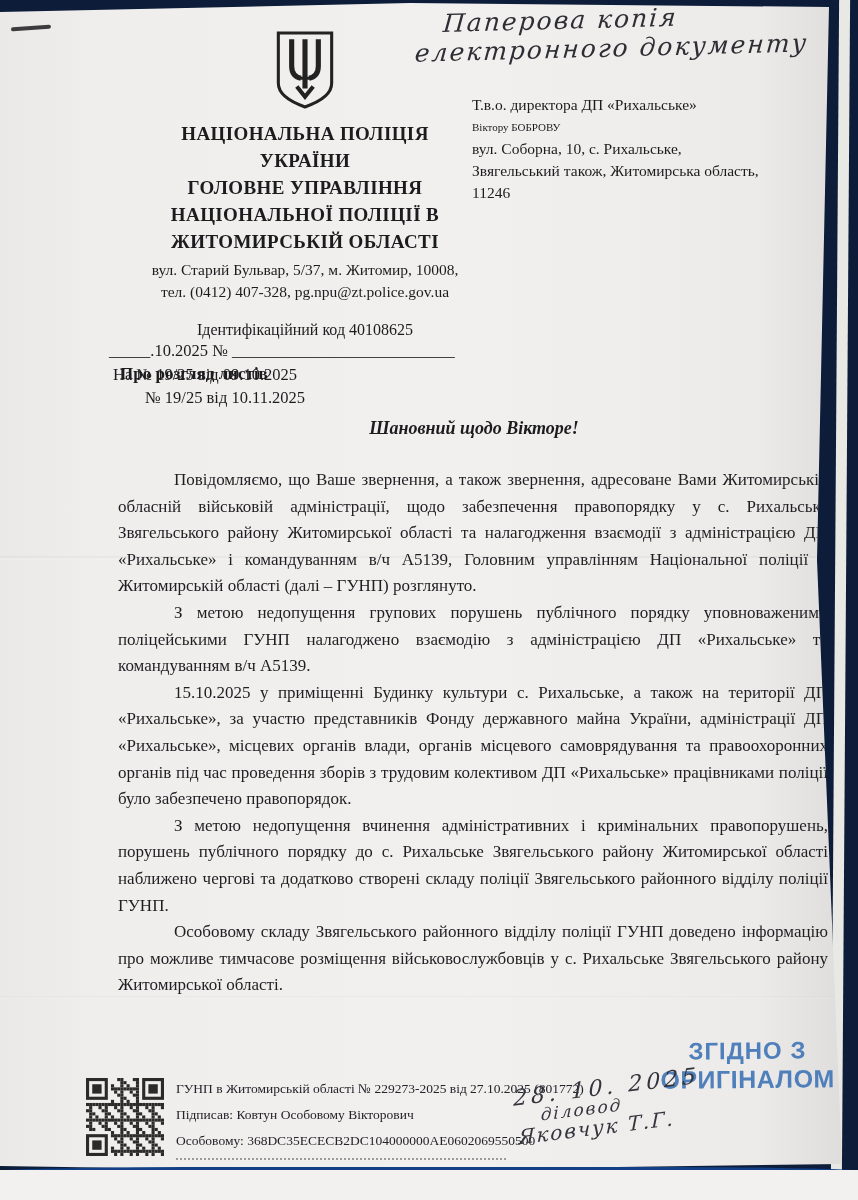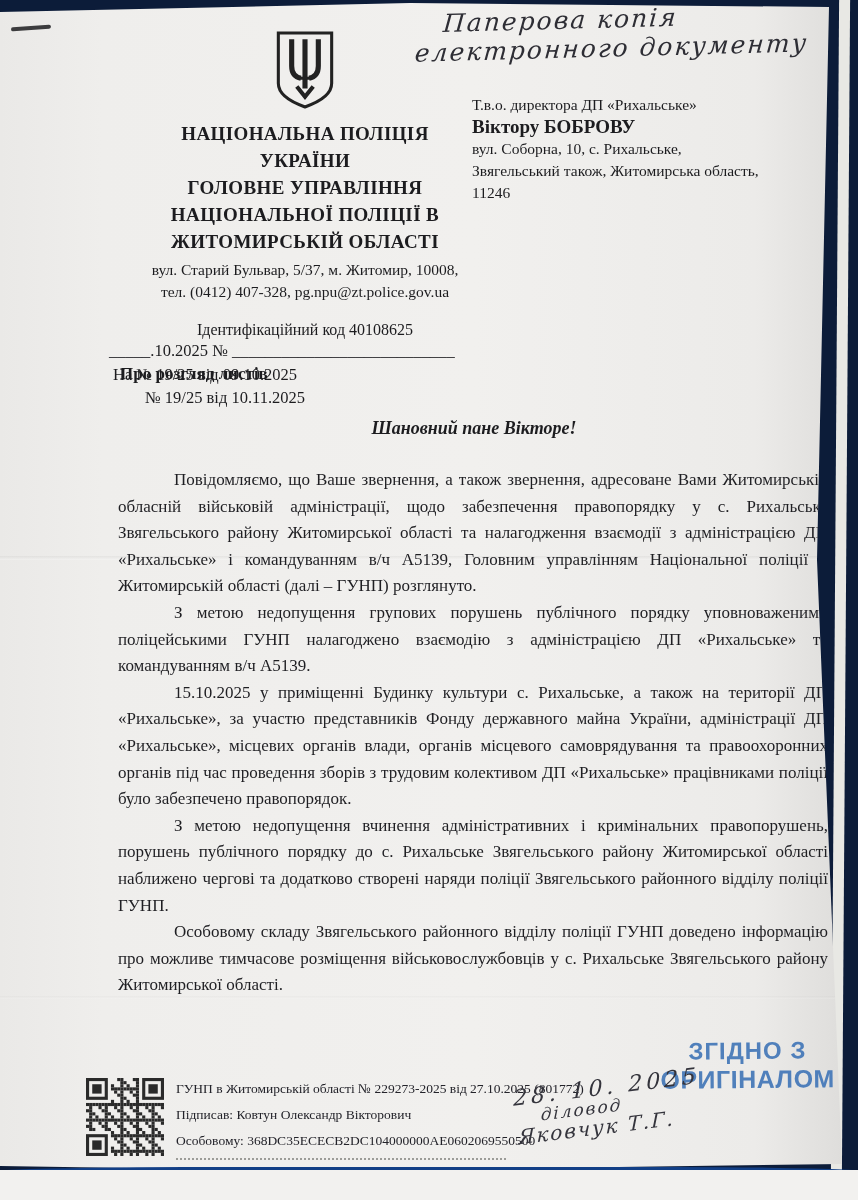--- a/index.html
+++ b/index.html
@@ -39,21 +39,21 @@
   .emblem { display:inline-block; width:62px; height:80px; }
   .org { font-weight:bold; font-size:19px; line-height:27px; letter-spacing:.4px; margin-top:6px; }
   .addr { font-size:15.5px; line-height:22px; margin-top:4px; }
   .idcode { font-size:16px; font-weight:normal; margin-top:18px; }
   .refs { text-align:left; font-size:16.5px; line-height:23.5px; padding-left:4px; }
   .refs .r2 { padding-left:4px; }
   .refs .r3 { padding-left:36px; }
 
   .recipient { position:absolute; left:472px; top:94px; width:350px;
                font-size:15.5px; line-height:22px; color:#1c1c1f; }
-  .recipient .bold { font-weight:bold; font-size:19px; }
+  .recipient .bold { font-weight:normal; font-size:11px; }
 
   .subject { position:absolute; left:120px; top:364px; font-size:17px; font-weight:bold; color:#1c1c1f; }
 
   .salutation { position:absolute; left:120px; top:418px; width:708px; text-align:center;
                 font-size:18px; font-weight:bold; font-style:italic; color:#1c1c1f; }
 
   .body-text { position:absolute; left:118px; top:467px; width:710px; color:#1f1f23; }
   .body-text p { font-size:17px; line-height:26.6px; text-align:justify; text-indent:56px; }
 
   .stamp { position:absolute; left:640px; top:1037px; width:215px; text-align:center;
@@ -120,27 +120,27 @@
     <div class="recipient">
       <div>Т.в.о. директора ДП «Рихальське»</div>
       <div class="bold">Віктору БОБРОВУ</div>
       <div>вул. Соборна, 10, с. Рихальське,</div>
       <div>Звягельський також, Житомирська область,</div>
       <div>11246</div>
     </div>
 
     <div class="subject">Про розгляд листів</div>
 
-    <div class="salutation">Шановний пане Вікторе!</div>
+    <div class="salutation">Шановний щодо Вікторе!</div>
 
     <div class="body-text">
       <p>Повідомляємо, що Ваше звернення, а також звернення, адресоване Вами Житомирській обласній військовій адміністрації, щодо забезпечення правопорядку у с. Рихальське Звягельського району Житомирської області та налагодження взаємодії з адміністрацією ДП «Рихальське» і командуванням в/ч А5139, Головним управлінням Національної поліції в Житомирській області (далі – ГУНП) розглянуто.</p>
       <p>З метою недопущення групових порушень публічного порядку уповноваженими поліцейськими ГУНП налагоджено взаємодію з адміністрацією ДП «Рихальське» та командуванням в/ч А5139.</p>
       <p>15.10.2025 у приміщенні Будинку культури с. Рихальське, а також на території ДП «Рихальське», за участю представників Фонду державного майна України, адміністрації ДП «Рихальське», місцевих органів влади, органів місцевого самоврядування та правоохоронних органів під час проведення зборів з трудовим колективом ДП «Рихальське» працівниками поліції було забезпечено правопорядок.</p>
-      <p>З метою недопущення вчинення адміністративних і кримінальних правопорушень, порушень публічного порядку до с. Рихальське Звягельського району Житомирської області наближено чергові та додатково створені наряди поліції Звягельського районного відділу поліції ГУНП.</p>
+      <p>З метою недопущення вчинення адміністративних і кримінальних правопорушень, порушень публічного порядку до с. Рихальське Звягельського району Житомирської області наближено чергові та додатково створені складу поліції Звягельського районного відділу поліції ГУНП.</p>
       <p>Особовому складу Звягельського районного відділу поліції ГУНП доведено інформацію про можливе тимчасове розміщення військовослужбовців у с. Рихальське Звягельського району Житомирської області.</p>
     </div>
 
     <div class="stamp" id="stamp" style="color: rgb(67, 119, 184);">
       <div class="s1">ЗГІДНО З</div>
       <div class="s2">ОРИГІНАЛОМ</div>
     </div>
 
     <div class="footer">
       <svg class="qr" id="qr" viewBox="0 0 25 25">
@@ -378,21 +378,21 @@
           <rect x="9" y="24" width="1" height="1" fill="#2a2a2a"></rect>
           <rect x="11" y="24" width="1" height="1" fill="#2a2a2a"></rect>
           <rect x="14" y="24" width="1" height="1" fill="#2a2a2a"></rect>
           <rect x="16" y="24" width="1" height="1" fill="#2a2a2a"></rect>
           <rect x="19" y="24" width="1" height="1" fill="#2a2a2a"></rect>
           <rect x="21" y="24" width="1" height="1" fill="#2a2a2a"></rect>
           <rect x="24" y="24" width="1" height="1" fill="#2a2a2a"></rect>
         </svg>
       <div class="footer-lines">
         <div>ГУНП в Житомирській області № 229273-2025 від 27.10.2025 (801772)</div>
-        <div>Підписав: Ковтун Олександр Вікторович</div>
+        <div>Підписав: Ковтун Особовому Вікторович</div>
         <div>Особовому: 368DC35ECECB2DC104000000AE0602069550500</div>
       </div>
       <div class="footer-dots"></div>
     </div>
 
     <div class="handwriting hand-bottom">
       <div class="d">28. 10. 2025</div>
       <div class="r">діловод</div>
       <div class="s">Яковчук Т.Г.</div>
     </div>

